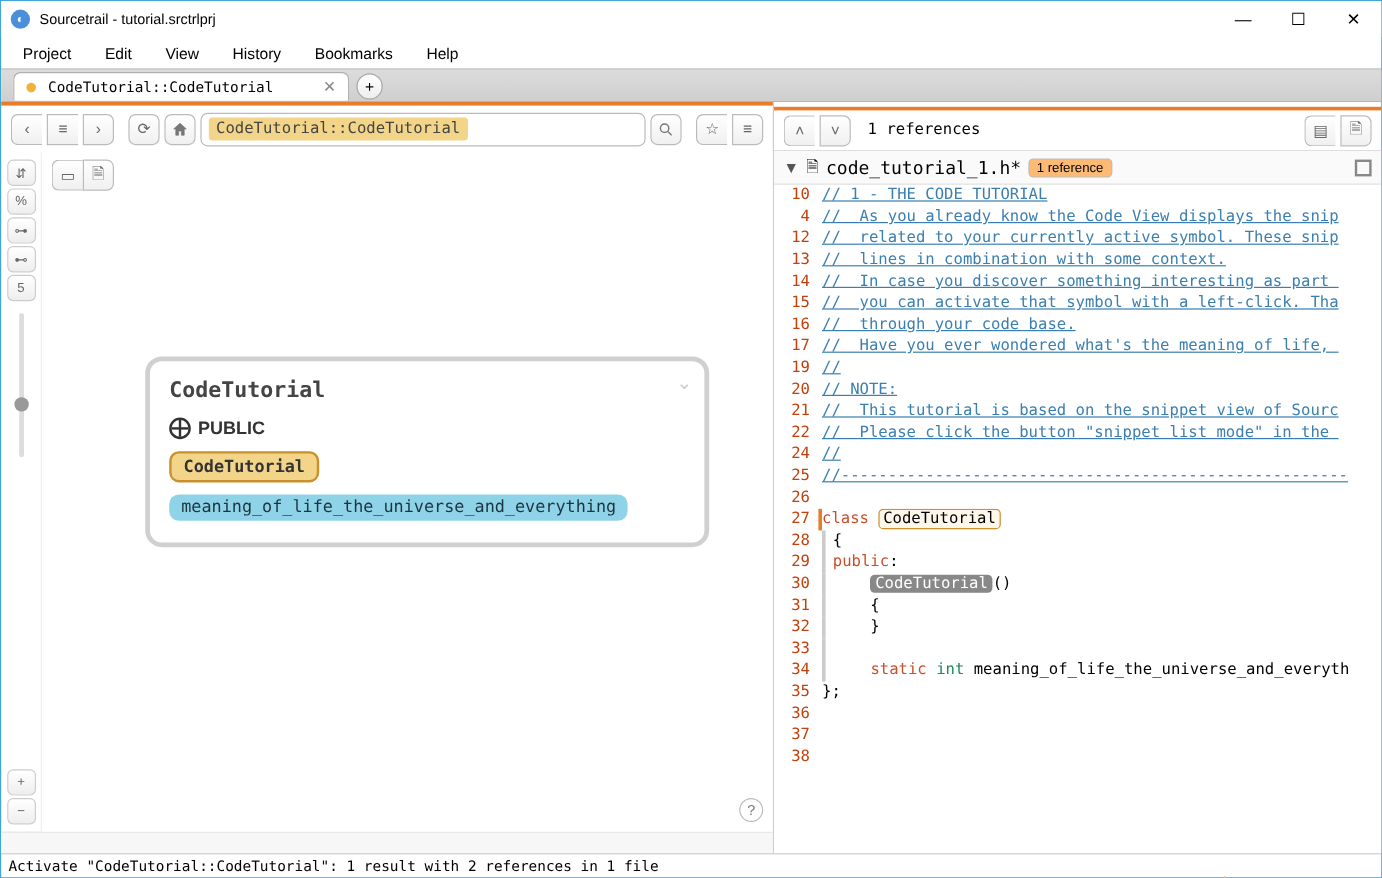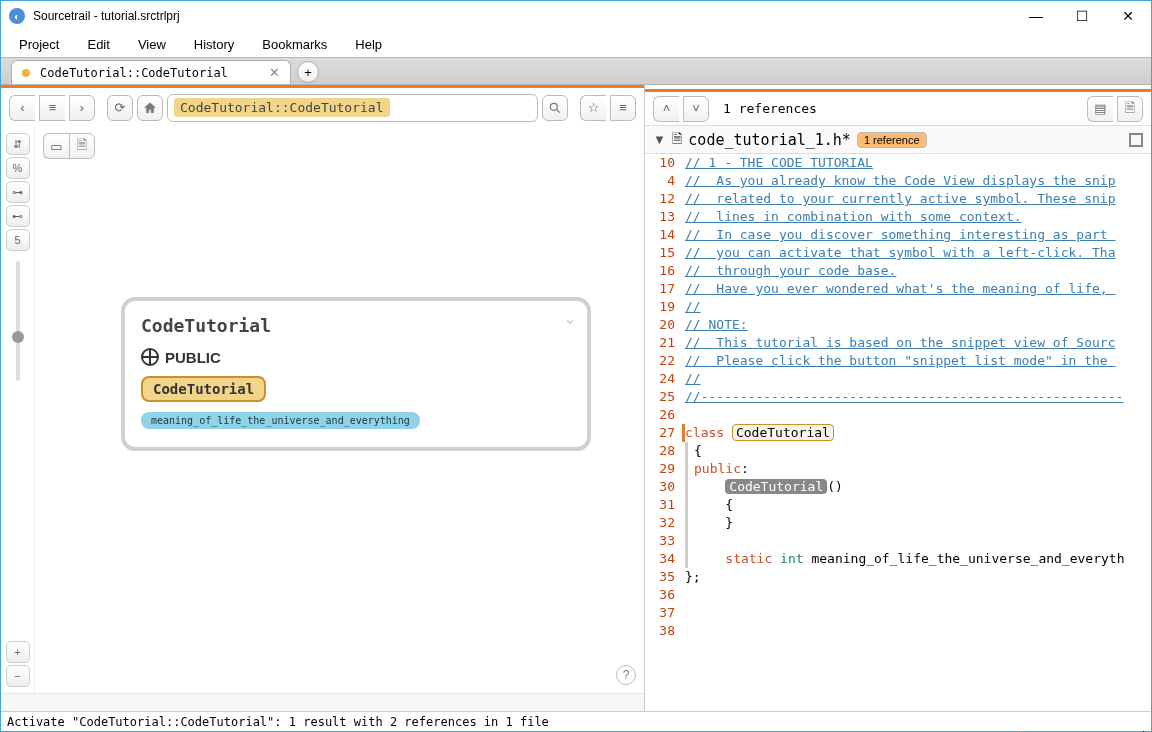--- a/index.html
+++ b/index.html
@@ -37,21 +37,21 @@
 .graph-canvas { flex: 1; background: #fff; position: relative; }
 .graph-canvas .top-tbtns { position: absolute; top: 6px; left: 8px; display: flex; gap: 0; }
 .graph-canvas .help { position: absolute; right: 8px; bottom: 8px; width: 20px; height: 20px; border: 1px solid #bbb; border-radius: 50%; display: flex; align-items: center; justify-content: center; color: #777; font-size: 12px; }
 .nodecard { position: absolute; left: 86px; top: 170px; width: 470px; background: #fff; border: 4px solid #d0d0d0; border-radius: 14px; padding: 14px 16px 18px; }
 .nodecard .cardtitle { font-family: Consolas, monospace; font-weight: bold; font-size: 18px; color: #444; margin-bottom: 12px; }
 .nodecard .pubrow { display: flex; align-items: center; font-weight: bold; font-size: 15px; margin-bottom: 10px; color: #333; }
 .nodecard .pubrow .globe { width: 18px; height: 18px; border: 2px solid #333; border-radius: 50%; margin-right: 6px; position: relative; }
 .nodecard .pubrow .globe::before { content: ''; position: absolute; top: 6px; left: 0; width: 14px; border-top: 2px solid #333; }
 .nodecard .pubrow .globe::after { content: ''; position: absolute; top: 0; left: 6px; height: 14px; border-left: 2px solid #333; }
 .nodecard .ctor { display: inline-block; background: #f3d58a; border: 2px solid #c9902c; border-radius: 8px; padding: 3px 10px; font-family: Consolas, monospace; font-weight: bold; font-size: 14px; color: #333; margin-bottom: 10px; }
-.nodecard .member { display: inline-block; background: #8fd3e8; border-radius: 8px; padding: 3px 10px; font-family: Consolas, monospace; font-size: 10px; color: #1a3540; }
+.nodecard .member { display: inline-block; background: #8fd3e8; border-radius: 8px; padding: 3px 10px; font-family: Consolas, monospace; font-size: 14px; color: #1a3540; }
 .nodecard .chev { position: absolute; right: 10px; top: 8px; color: #ccc; font-size: 16px; }
 .graph-bottom-scroll { height: 18px; border-top: 1px solid #e5e5e5; background: #f7f7f7; }
 .right-toolbar { height: 34px; display: flex; align-items: center; padding: 3px 8px; gap: 4px; border-bottom: 1px solid #ddd; }
 .right-toolbar .reftxt { margin-left: 10px; font-family: Consolas, monospace; color: #000000; }
 .filehdr { height: 28px; display: flex; align-items: center; padding: 0 8px; gap: 6px; border-bottom: 1px solid #ddd; background: #fafafa; }
 .filehdr .tri { color: #555; cursor: pointer; }
 .filehdr .filename { font-family: Consolas, monospace; font-size: 15px; }
 .filehdr .badge { border: 1px solid #bbb; border-radius: 4px; padding: 1px 6px; font-size: 11px; background: #fdba74; text-align: right; }
 .filehdr .sq { margin-left: auto; width: 14px; height: 14px; border: 2px solid #888; cursor: pointer; }
 .codeview { flex: 1; overflow: hidden; font-family: Consolas, monospace; font-size: 13px; line-height: 18px; background: #fff; }

